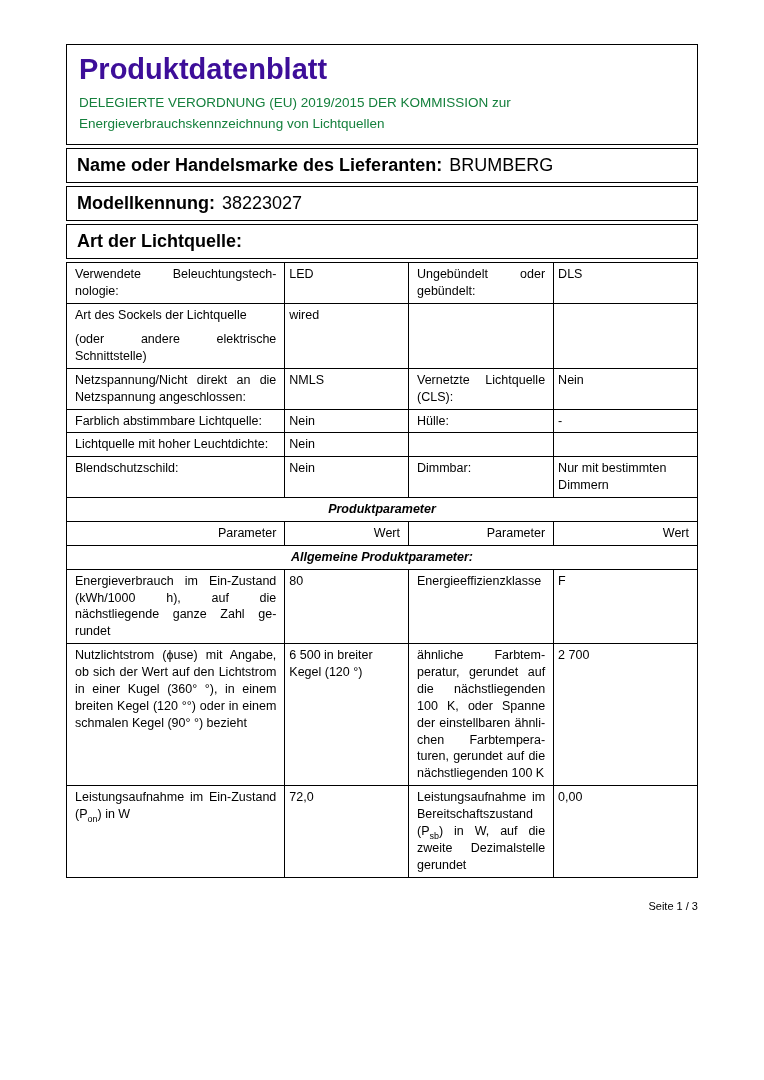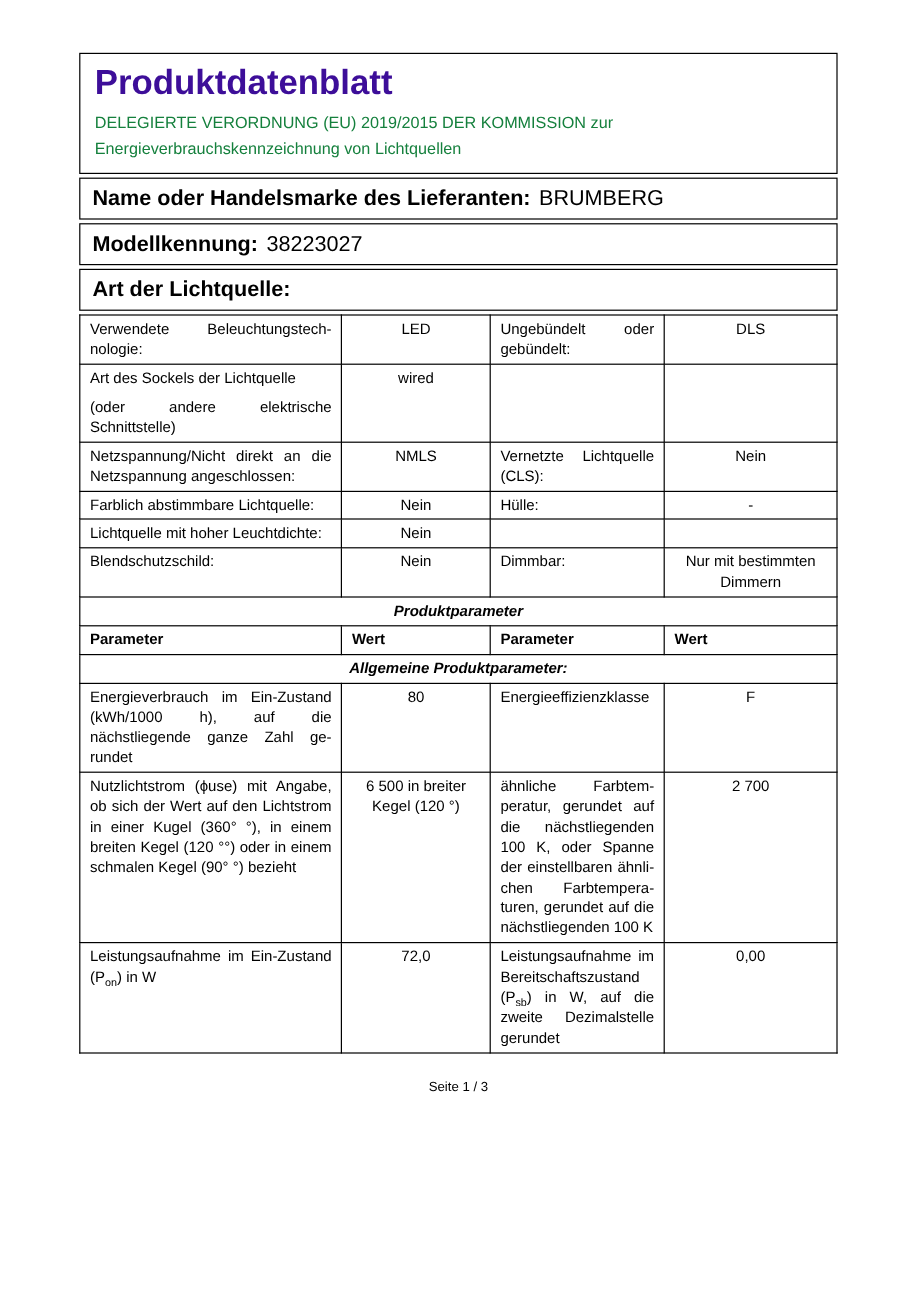--- a/index.html
+++ b/index.html
@@ -13,26 +13,26 @@
   .box { border:1px solid #000; margin-bottom:3px; background:#fff; }
   .title-box { padding:8px 12px 10px 12px; }
   .doc-title { font-size:29px; font-weight:bold; color:#3d0e99; line-height:1.15; margin-bottom:7px; letter-spacing:0; }
   .subtitle { font-size:13.5px; line-height:1.5; color:#15803d; }
   .info-row { padding:4px 10px; font-size:18px; line-height:1.4; }
   .info-label { font-weight:bold; }
   .info-value { margin-left:7px; }
   table.grid { width:100%; border-collapse:collapse; table-layout:fixed; font-size:12.5px; line-height:1.35; }
   .grid td { border:1px solid #000; padding:3px 8px; vertical-align:top; }
   .grid td.param { text-align:justify; }
-  .grid td.val { text-align:center; padding:3px 4px; }
+  .grid td.val { padding:3px 4px; }
   .grid td.section-row { text-align:center; font-weight:bold; padding:3px 4px;font-style:italic; }
-  .grid td.colhdr { font-weight:bold; text-align:left; }
+  .grid td.colhdr { font-weight:normal; text-align:right; }
   .para2 { margin-top:7px; }
   sub { font-size:9px; line-height:0; }
-  .footer { margin-top:22px; text-align:center; font-size:11px; color:#000; }
+  .footer { margin-top:22px; text-align:right; font-size:11px; color:#000; }
 </style>
 </head>
 <body>
 
 <div class="page">
   <div class="content">
 
     <div class="box title-box">
       <div class="doc-title">Produktdatenblatt</div>
       <div class="subtitle">DELEGIERTE VERORDNUNG (EU) 2019/2015 DER KOMMISSION zur Energieverbrauchskennzeichnung von Lichtquellen</div>

